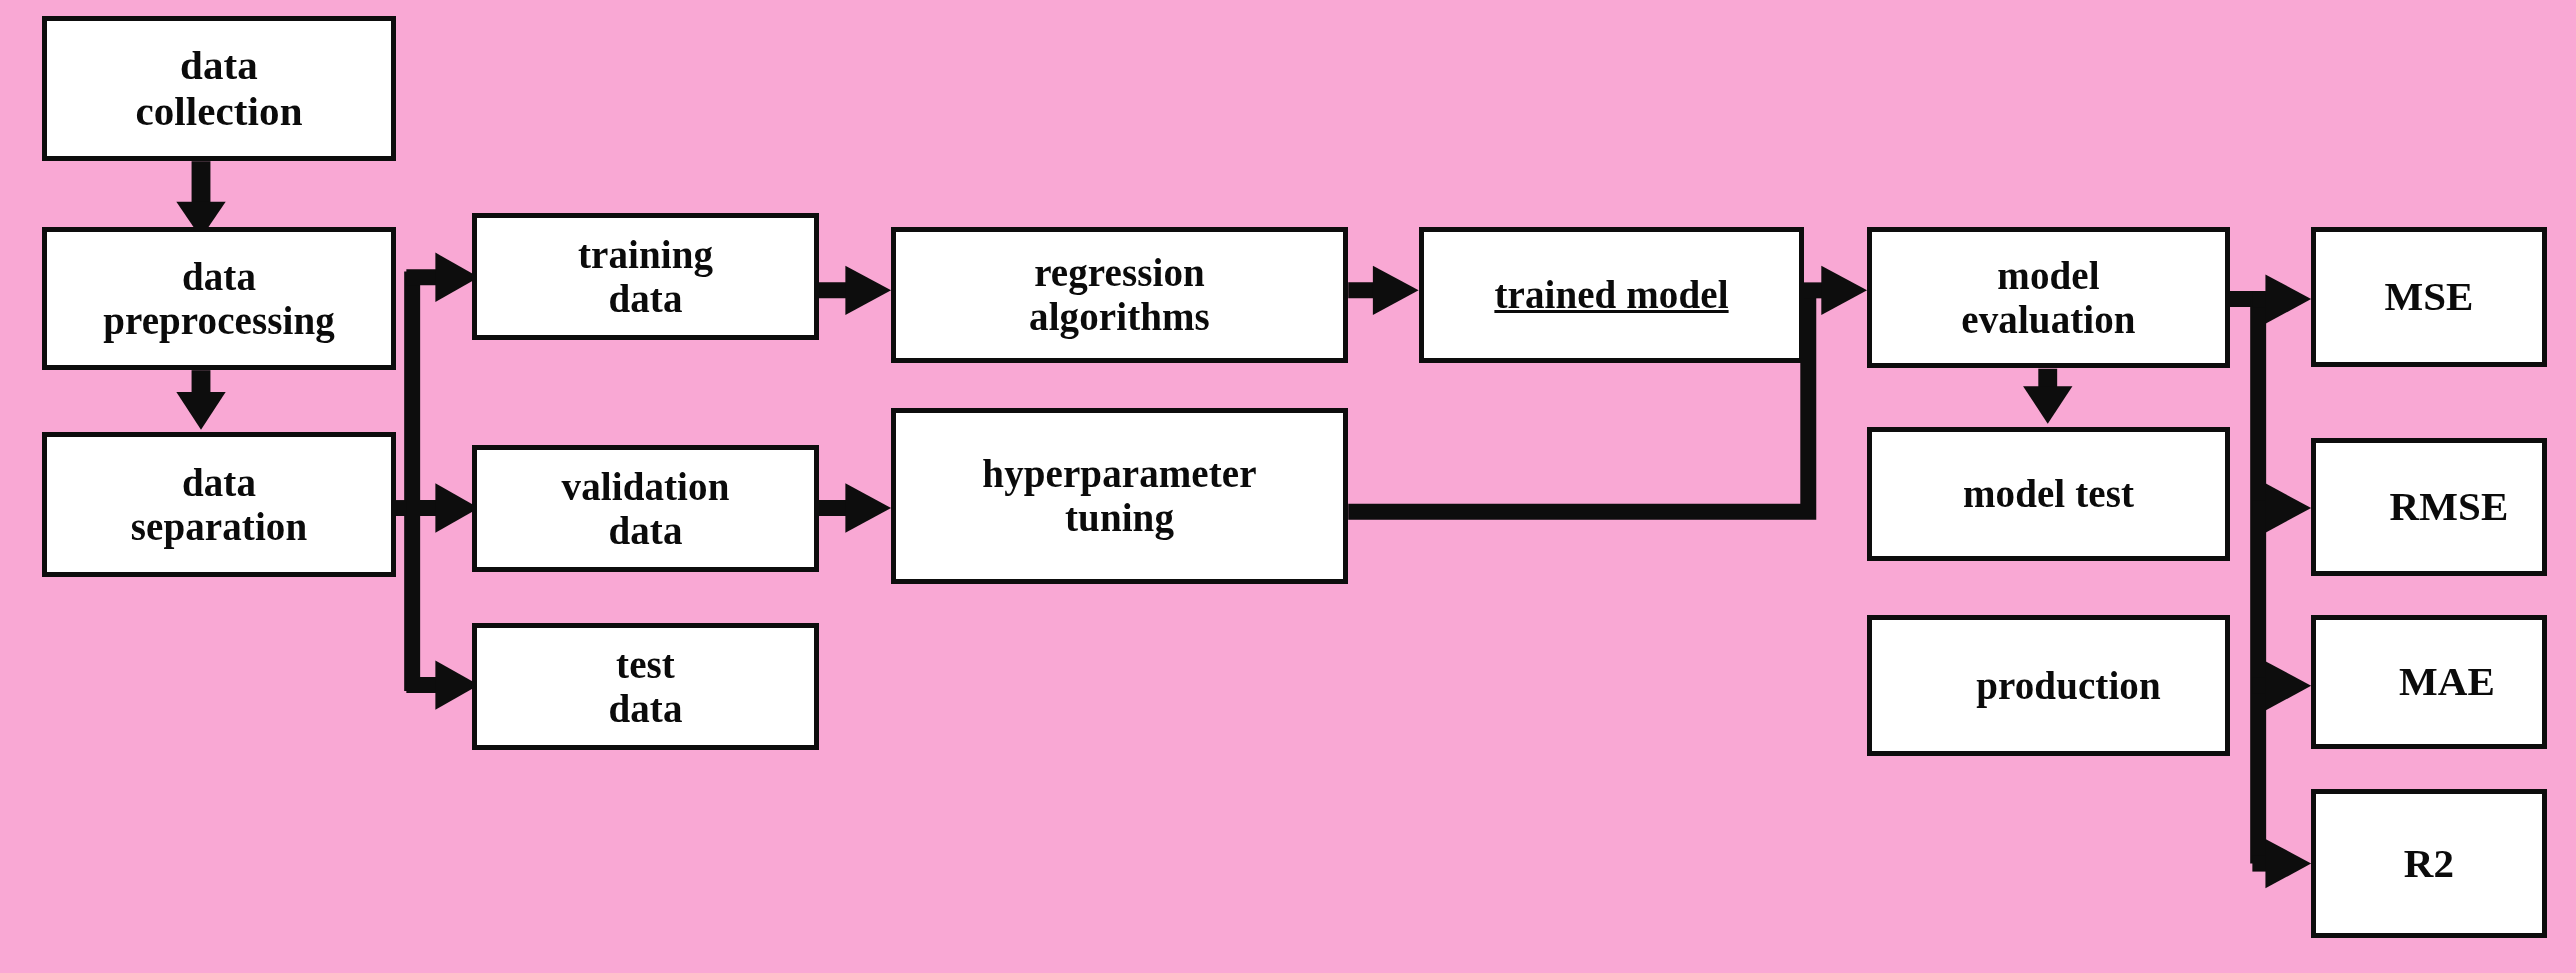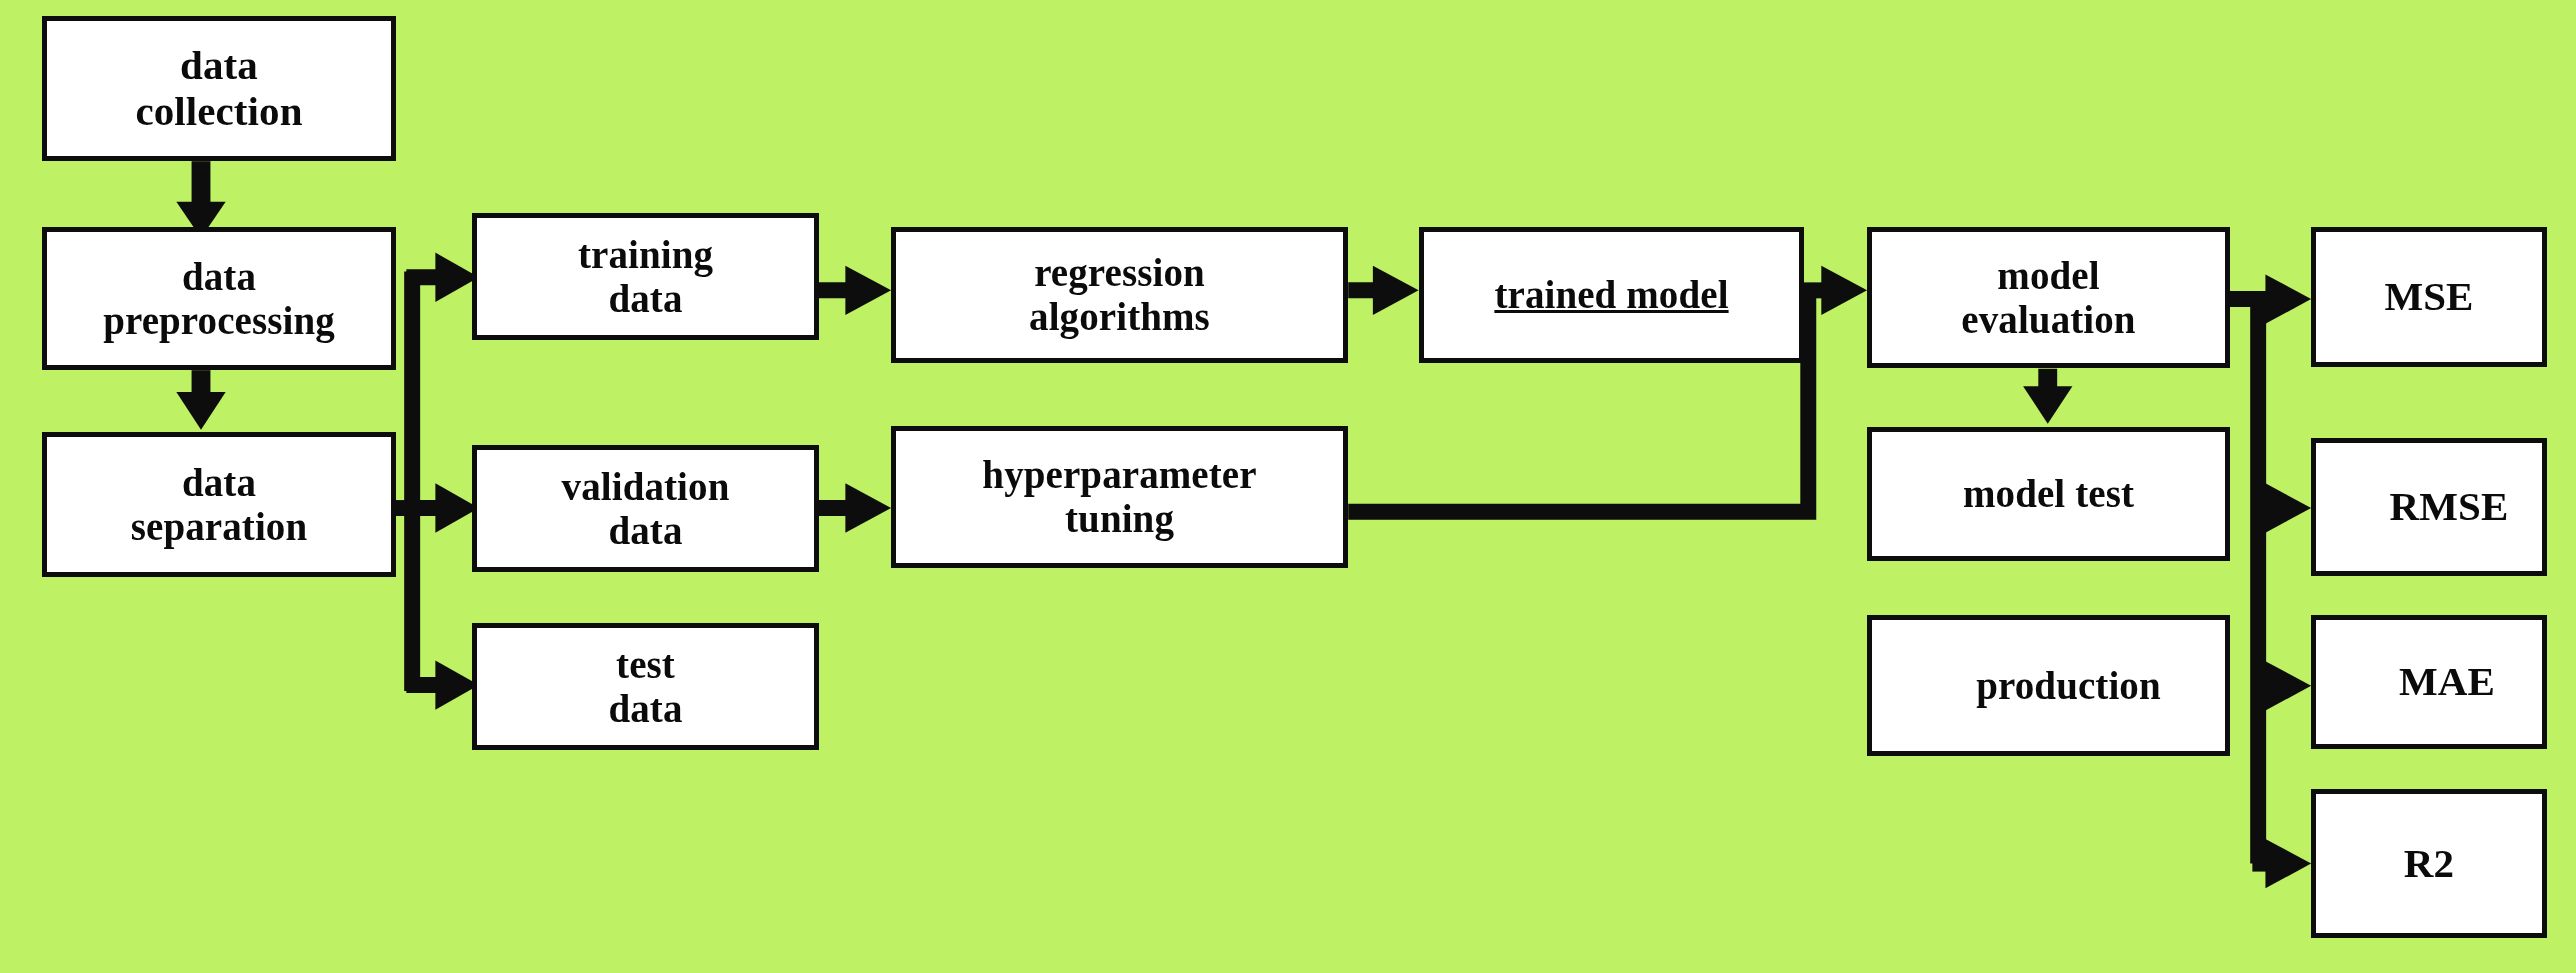--- a/index.html
+++ b/index.html
@@ -4,21 +4,21 @@
 <style>
   html, body {
     margin: 0;
     padding: 0;
     background: #ffffff;
   }
   #canvas {
     position: relative;
     width: 2576px;
     height: 974px;
-    background: #bef264;
+    background: #f9a8d4;
     font-family: "Liberation Serif", "DejaVu Serif", serif;
     overflow: hidden;
   }
   .node {
     position: absolute;
     box-sizing: border-box;
     background: #ffffff;
     border: 5.1px solid #0d0d0d;
     display: flex;
     flex-direction: column;
@@ -170,21 +170,21 @@
   <div class="node f-54" style="left:472px; top:623px; width:347px; height:127px;">
     <span class="ln">test</span>
     <span class="ln">data</span>
   </div>
 
   <div class="node f-54" style="left:891px; top:227px; width:457px; height:136px;">
     <span class="ln">regression</span>
     <span class="ln">algorithms</span>
   </div>
 
-  <div class="node f-54" style="left:891px; top:426px; width:457px; height:142px;text-align:right;">
+  <div class="node f-54" style="left:891px; top:408px; width:457px; height:176px;text-align:right;">
     <span class="ln">hyperparameter</span>
     <span class="ln">tuning</span>
   </div>
 
   <div class="node f-54" style="left:1419px; top:227px; width:385px; height:136px;text-decoration:underline;">
     <span class="ln">trained model</span>
   </div>
 
   <div class="node f-54" style="left:1867px; top:227px; width:363px; height:141px;">
     <span class="ln">model</span>

